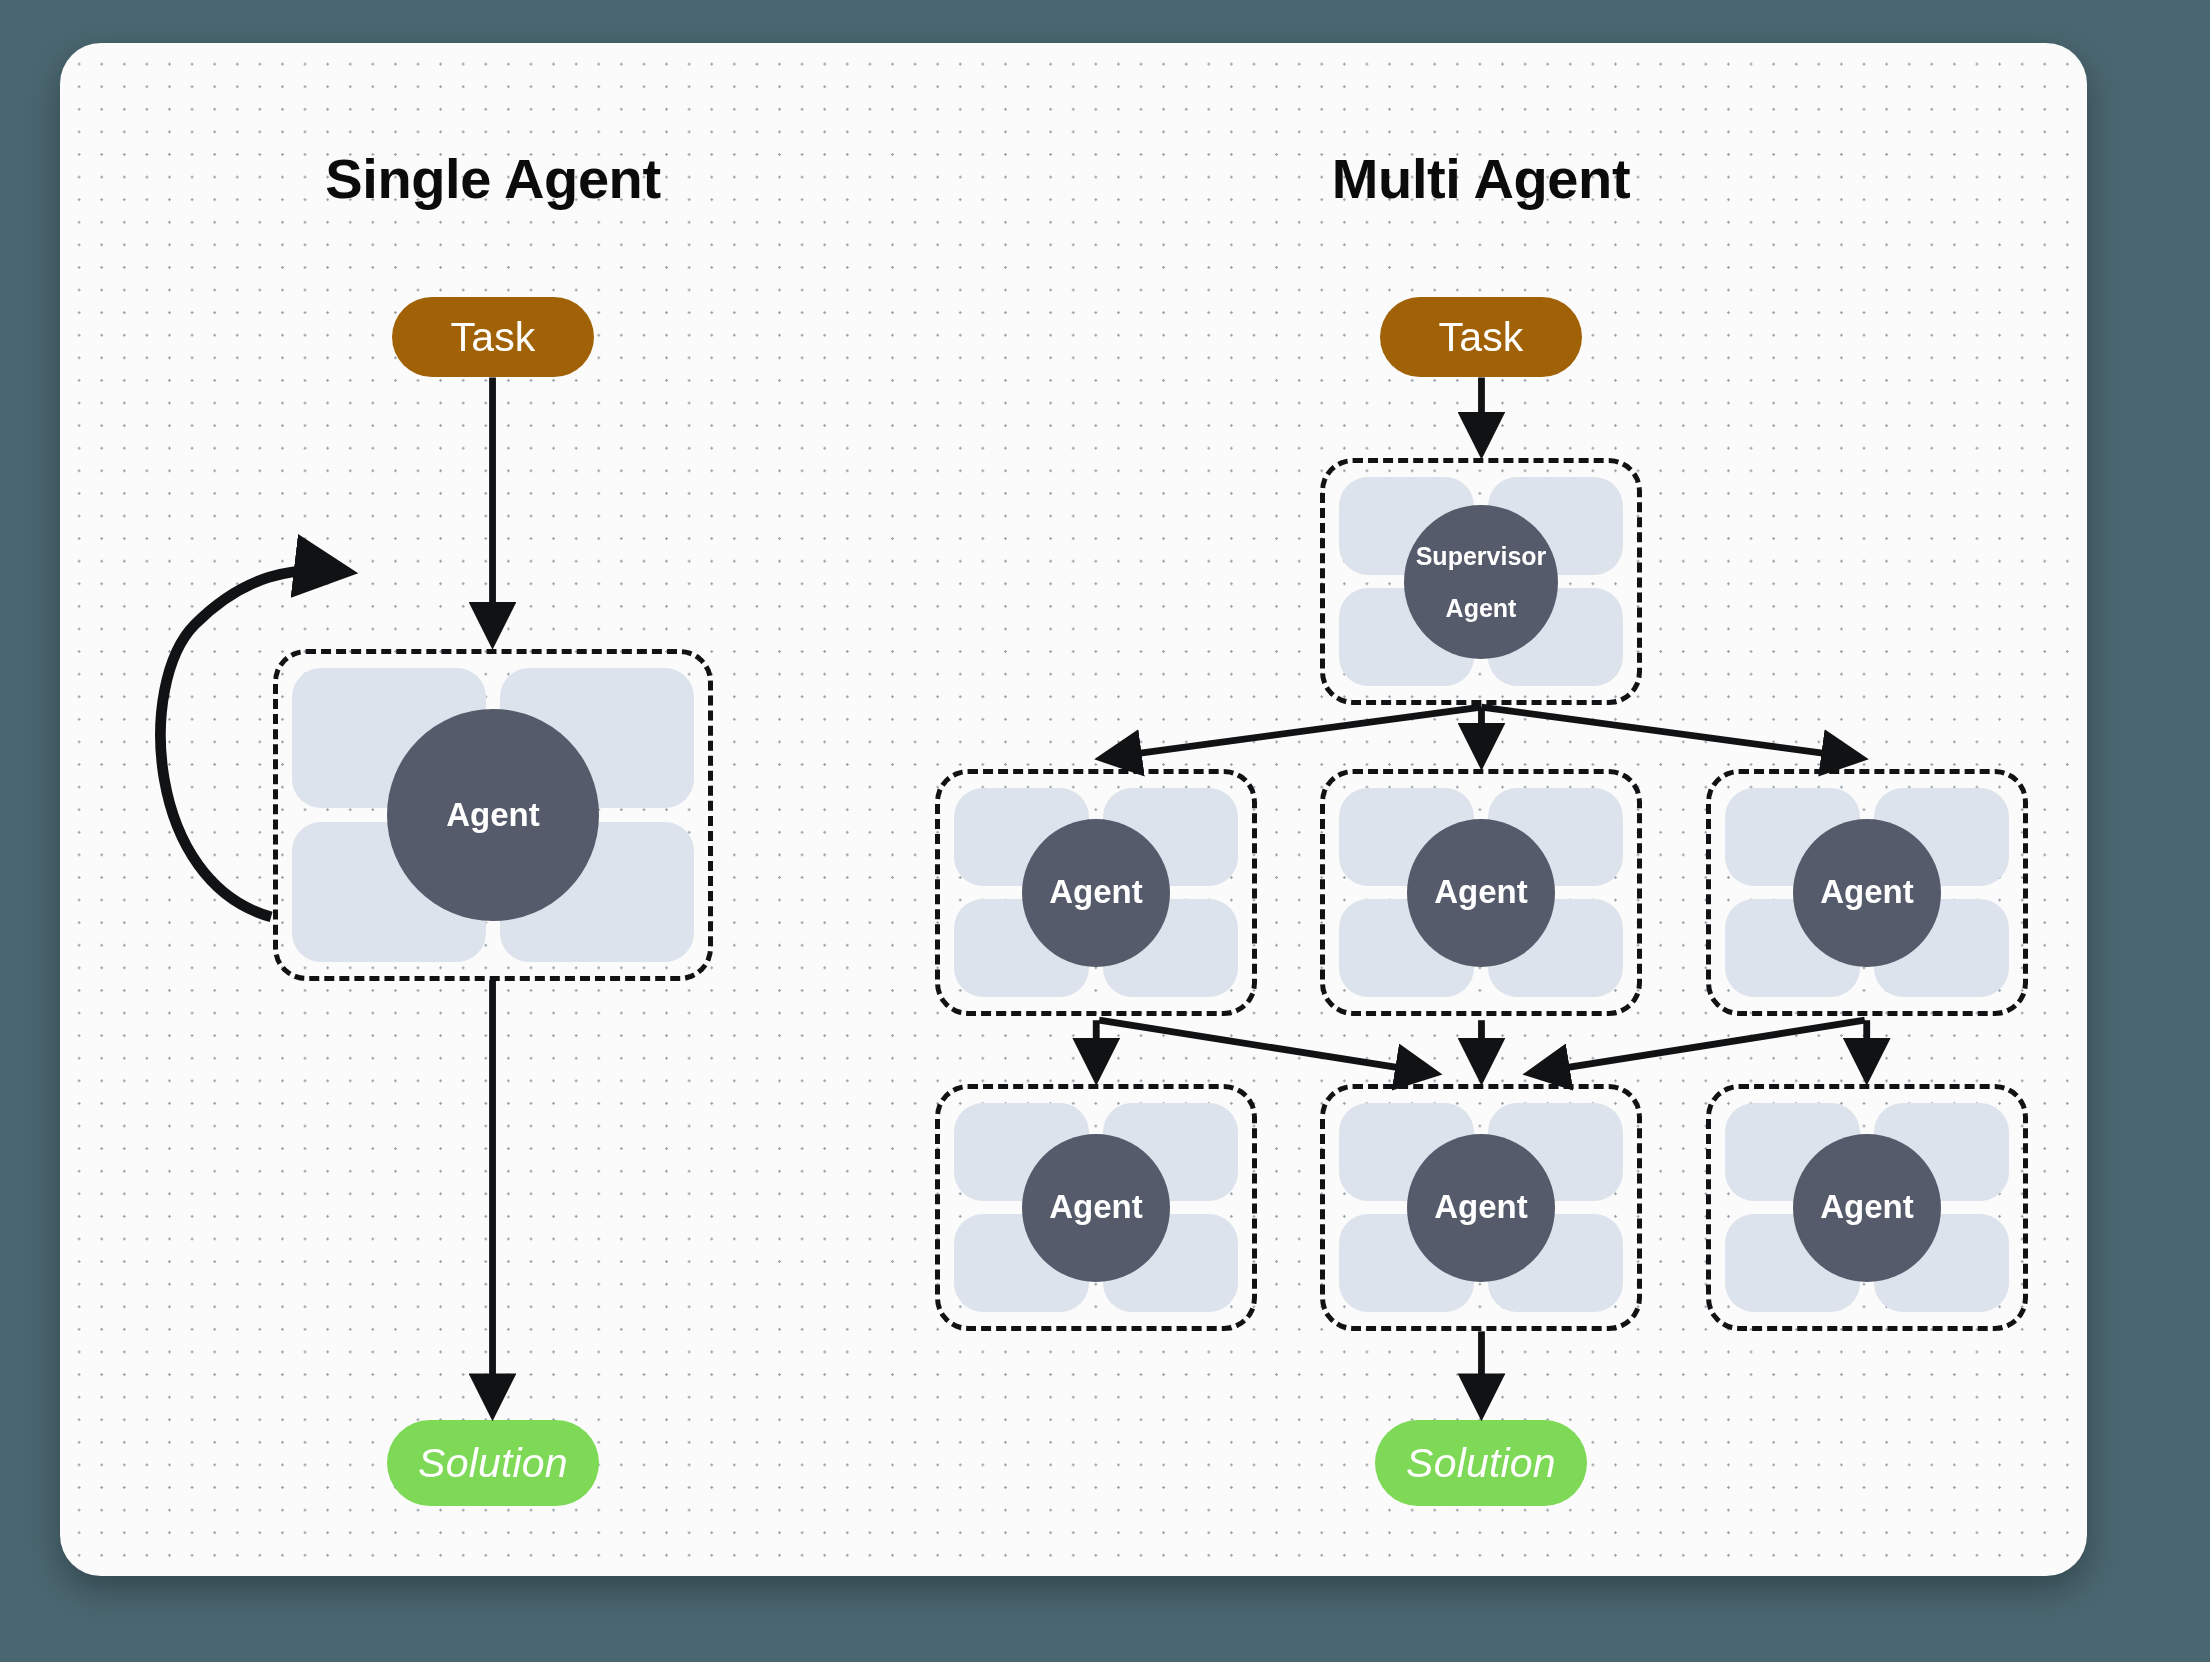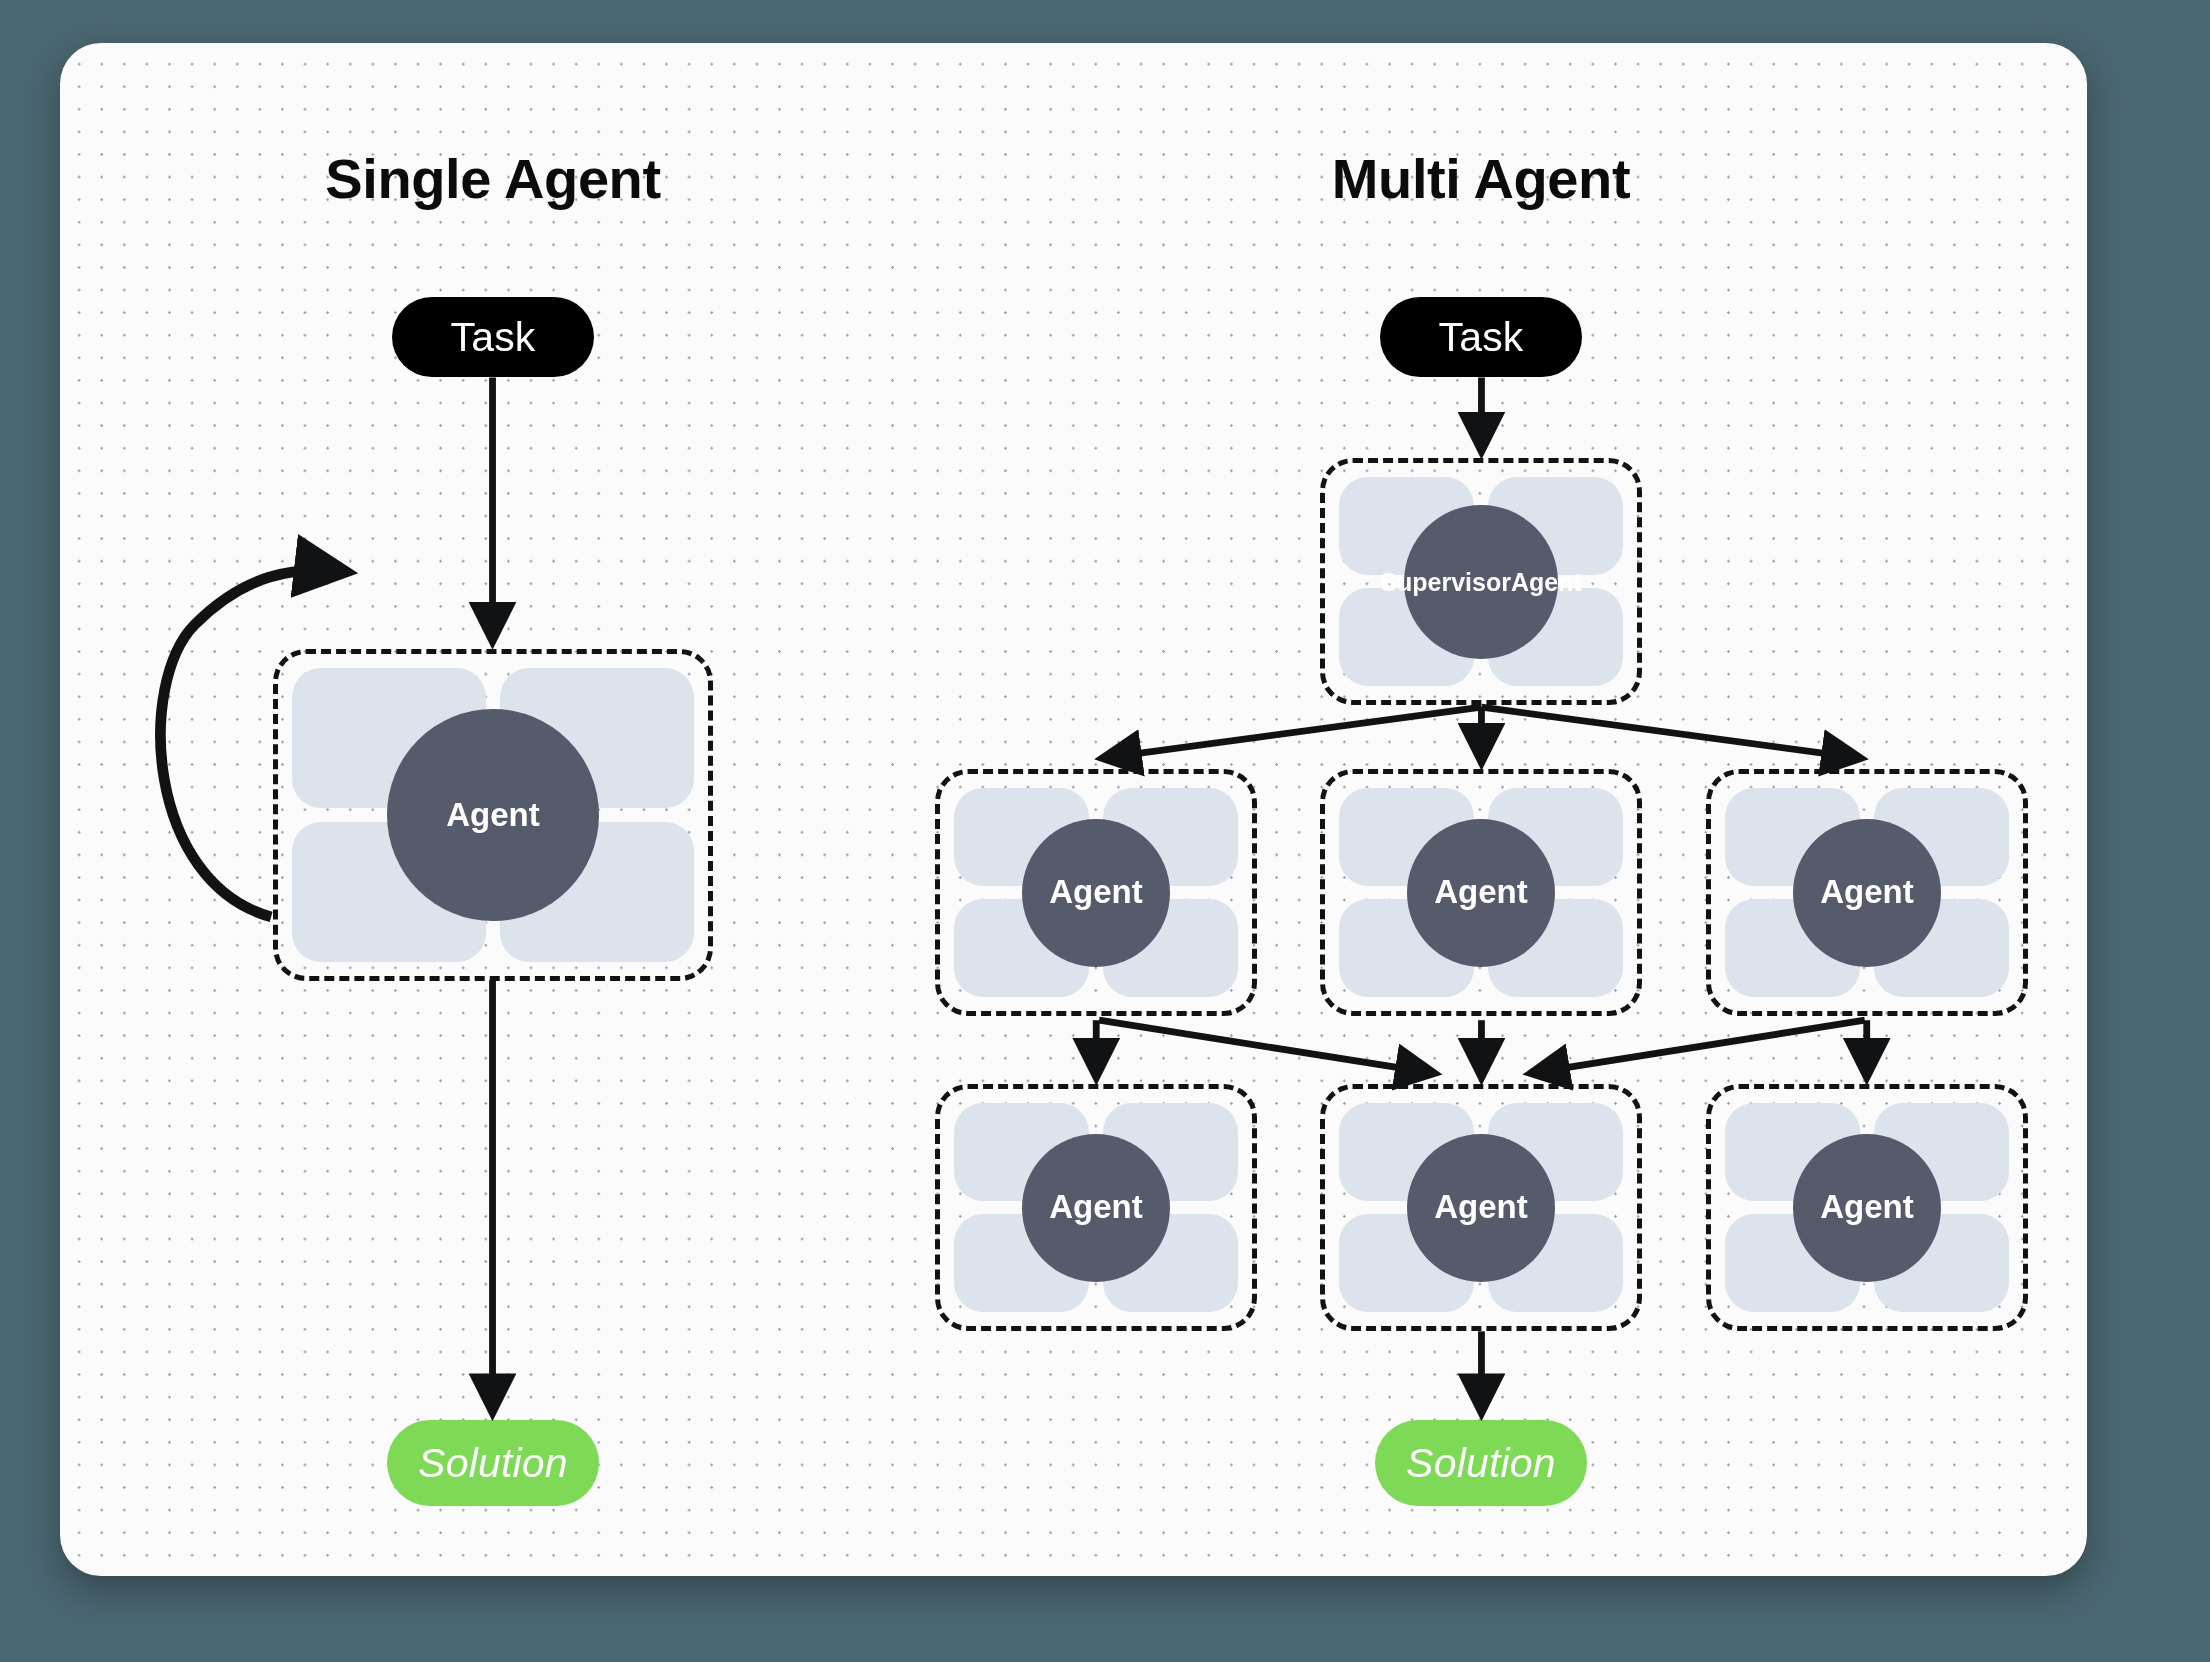--- a/index.html
+++ b/index.html
@@ -37,21 +37,21 @@
     position:absolute;
     transform:translateX(-50%);
     border-radius:974px;
     display:flex;align-items:center;justify-content:center;
     color:#ffffff;
     font-size:41px;
     font-weight:400;
     letter-spacing:0.2px;
     white-space:nowrap;
   }
-  .pill.task{background:#000000;}
+  .pill.task{background:#a16207;}
   .pill.solution{background:#7ed957;font-style:italic;}
 
   .agentbox{
     position:absolute;
     transform:translateX(-50%);
     border:5.9px dashed #111214;
     border-radius:33px;
     box-sizing:border-box;
   }
   .tiles{
@@ -67,20 +67,21 @@
     position:absolute;
     left:50%;top:50%;
     transform:translate(-50%,-50%);
     border-radius:50%;
     background:#555b6b;
     display:flex;align-items:center;justify-content:center;
     text-align:center;
     color:#ffffff;
     font-weight:bold;
     line-height:1.04;
+    flex-direction:column;
   }
   .circle.lg{font-size:33px;}
   .circle.sv{font-size:25px;}
 </style>
 </head>
 <body>
 
 <div id="card"></div>
 
 <div class="col-title" style="left:493px;top:146px;">Single Agent</div>

